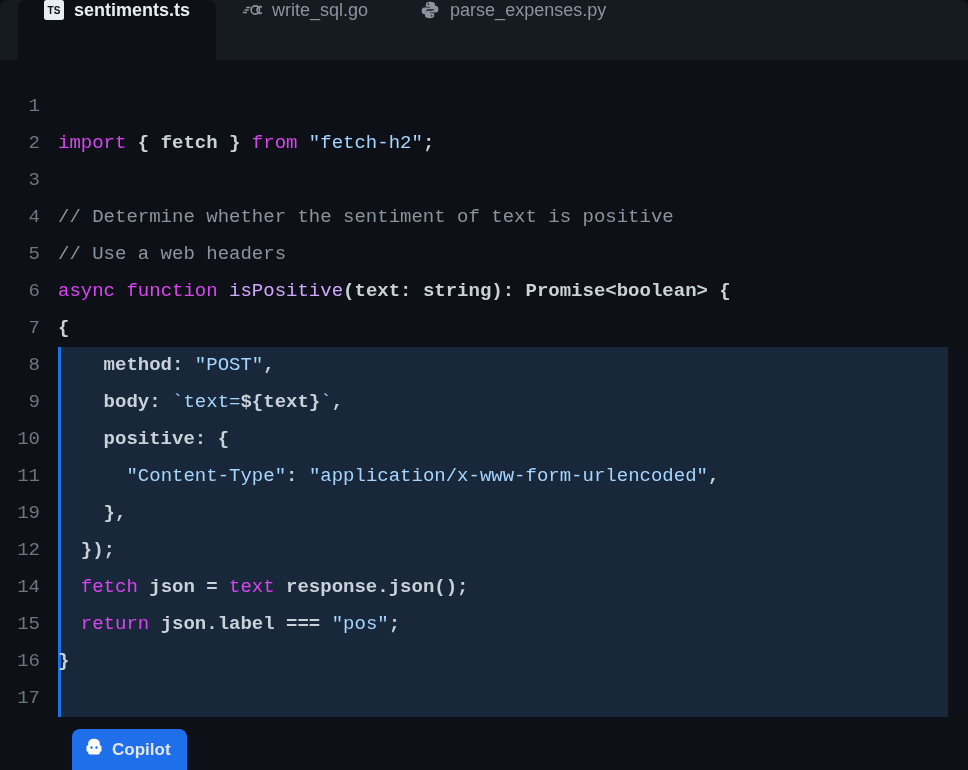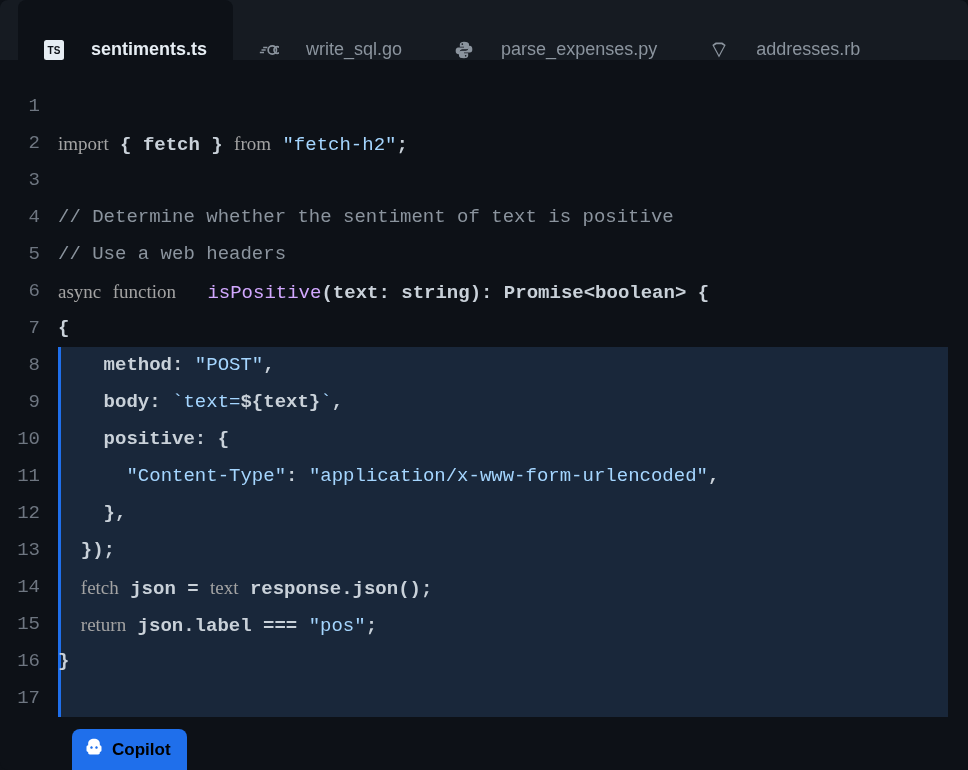--- a/index.html
+++ b/index.html
@@ -22,23 +22,23 @@
   .tab-bar {
     display: flex;
     align-items: stretch;
     background: #161b22;
     height: 60px;
     padding-left: 18px;
     gap: 0;
   }
   .tab {
     display: flex;
-    align-items: flex-end;
+    align-items: flex-start;
     padding: 0 26px;
-    gap: 27px;
+    gap: 10px;
     color: #8b949e;
     font-size: 18px;
     font-family: -apple-system, BlinkMacSystemFont, 'Segoe UI', sans-serif;
     cursor: pointer;
     border-top-left-radius: 8px;
     border-top-right-radius: 8px;
     position: relative;
   }
   .tab.active {
     background: #0d1117;
@@ -73,38 +73,38 @@
     position: relative;
   }
   .line {
     height: 37px;
     line-height: 37px;
     white-space: pre;
     position: relative;
   }
   .gutter .line { height: 37px; line-height: 37px; }
   .tk-comment { color: #8b949e; }
-  .tk-keyword { color: #a3a3a3; font-family: Liberation Serif, serif; }
+  .tk-keyword { color: #d946ef; }
   .tk-string  { color: #a5d6ff; }
-  .tk-func    { color: #d2a8ff; margin-left: 20px; }
+  .tk-func    { color: #d2a8ff; }
   .tk-default { color: #c9d1d9; font-weight: bold; }
   .suggestion-block {
     position: absolute;
     left: 0;
     right: 20px;
     background: rgba(56, 97, 150, 0.28);
     border-left: 3px solid #1f6feb;
     pointer-events: none;
   }
   .copilot-badge {
     position: absolute;
     left: 72px;
     bottom: 0;
     background: #1f6feb;
-    color: #000000;
+    color: #e5e5e5;
     font-family: -apple-system, sans-serif;
     font-size: 17px;
     font-weight: 600;
     padding: 8px 16px 8px 12px;
     border-top-left-radius: 8px;
     border-top-right-radius: 8px;
     display: flex;
     align-items: center;
     gap: 8px;
     cursor: pointer;
@@ -137,47 +137,39 @@
         <span>write_sql.go</span>
       </div>
       <div class="tab">
         <span class="tab-icon">
           <svg viewBox="0 0 24 24" width="20" height="20" fill="#8b949e">
             <path d="M12 2c-3 0-5 1-5 3v3h5v1H5c-2 0-3 1.5-3 4s1 4 3 4h2v-3c0-2 1.5-3 3-3h5c1.5 0 3-1 3-3V5c0-2-2-3-6-3zm-2 2c.6 0 1 .4 1 1s-.4 1-1 1-1-.4-1-1 .4-1 1-1z"></path>
             <path d="M12 22c3 0 5-1 5-3v-3h-5v-1h7c2 0 3-1.5 3-4s-1-4-3-4h-2v3c0 2-1.5 3-3 3H9c-1.5 0-3 1-3 3v3c0 2 2 3 6 3zm2-2c-.6 0-1-.4-1-1s.4-1 1-1 1 .4 1 1-.4 1-1 1z"></path>
           </svg>
         </span>
         <span>parse_expenses.py</span>
-      </div>
-      <div class="tab">
-        <span class="tab-icon">
-          <svg viewBox="0 0 24 24" width="20" height="20" fill="#8b949e">
-            <path d="M4 6l4-3h8l4 3-8 15L4 6zm2 1l6 11 6-11-3-2H9L6 7z"></path>
-          </svg>
-        </span>
-        <span>addresses.rb</span>
       </div>
     </div>
 
   <div class="code-area">
     <div class="suggestion-block" id="sugg" style="top: 287px; height: 370px; left: 58px;"></div>
     <div class="gutter" id="gutter">
         <div class="line">1</div>
         <div class="line">2</div>
         <div class="line">3</div>
         <div class="line">4</div>
         <div class="line">5</div>
         <div class="line">6</div>
         <div class="line">7</div>
         <div class="line">8</div>
         <div class="line">9</div>
         <div class="line">10</div>
         <div class="line">11</div>
+        <div class="line">19</div>
         <div class="line">12</div>
-        <div class="line">13</div>
         <div class="line">14</div>
         <div class="line">15</div>
         <div class="line">16</div>
         <div class="line">17</div>
       </div>
     <div class="code-content" id="code">
         <div class="line"><span class="tk-default"></span></div>
         <div class="line"><span class="tk-keyword">import</span><span class="tk-default"> { fetch } </span><span class="tk-keyword">from</span><span class="tk-default"> </span><span class="tk-string">"fetch-h2"</span><span class="tk-default">;</span></div>
         <div class="line"><span class="tk-default"></span></div>
         <div class="line"><span class="tk-comment">// Determine whether the sentiment of text is positive</span></div>

